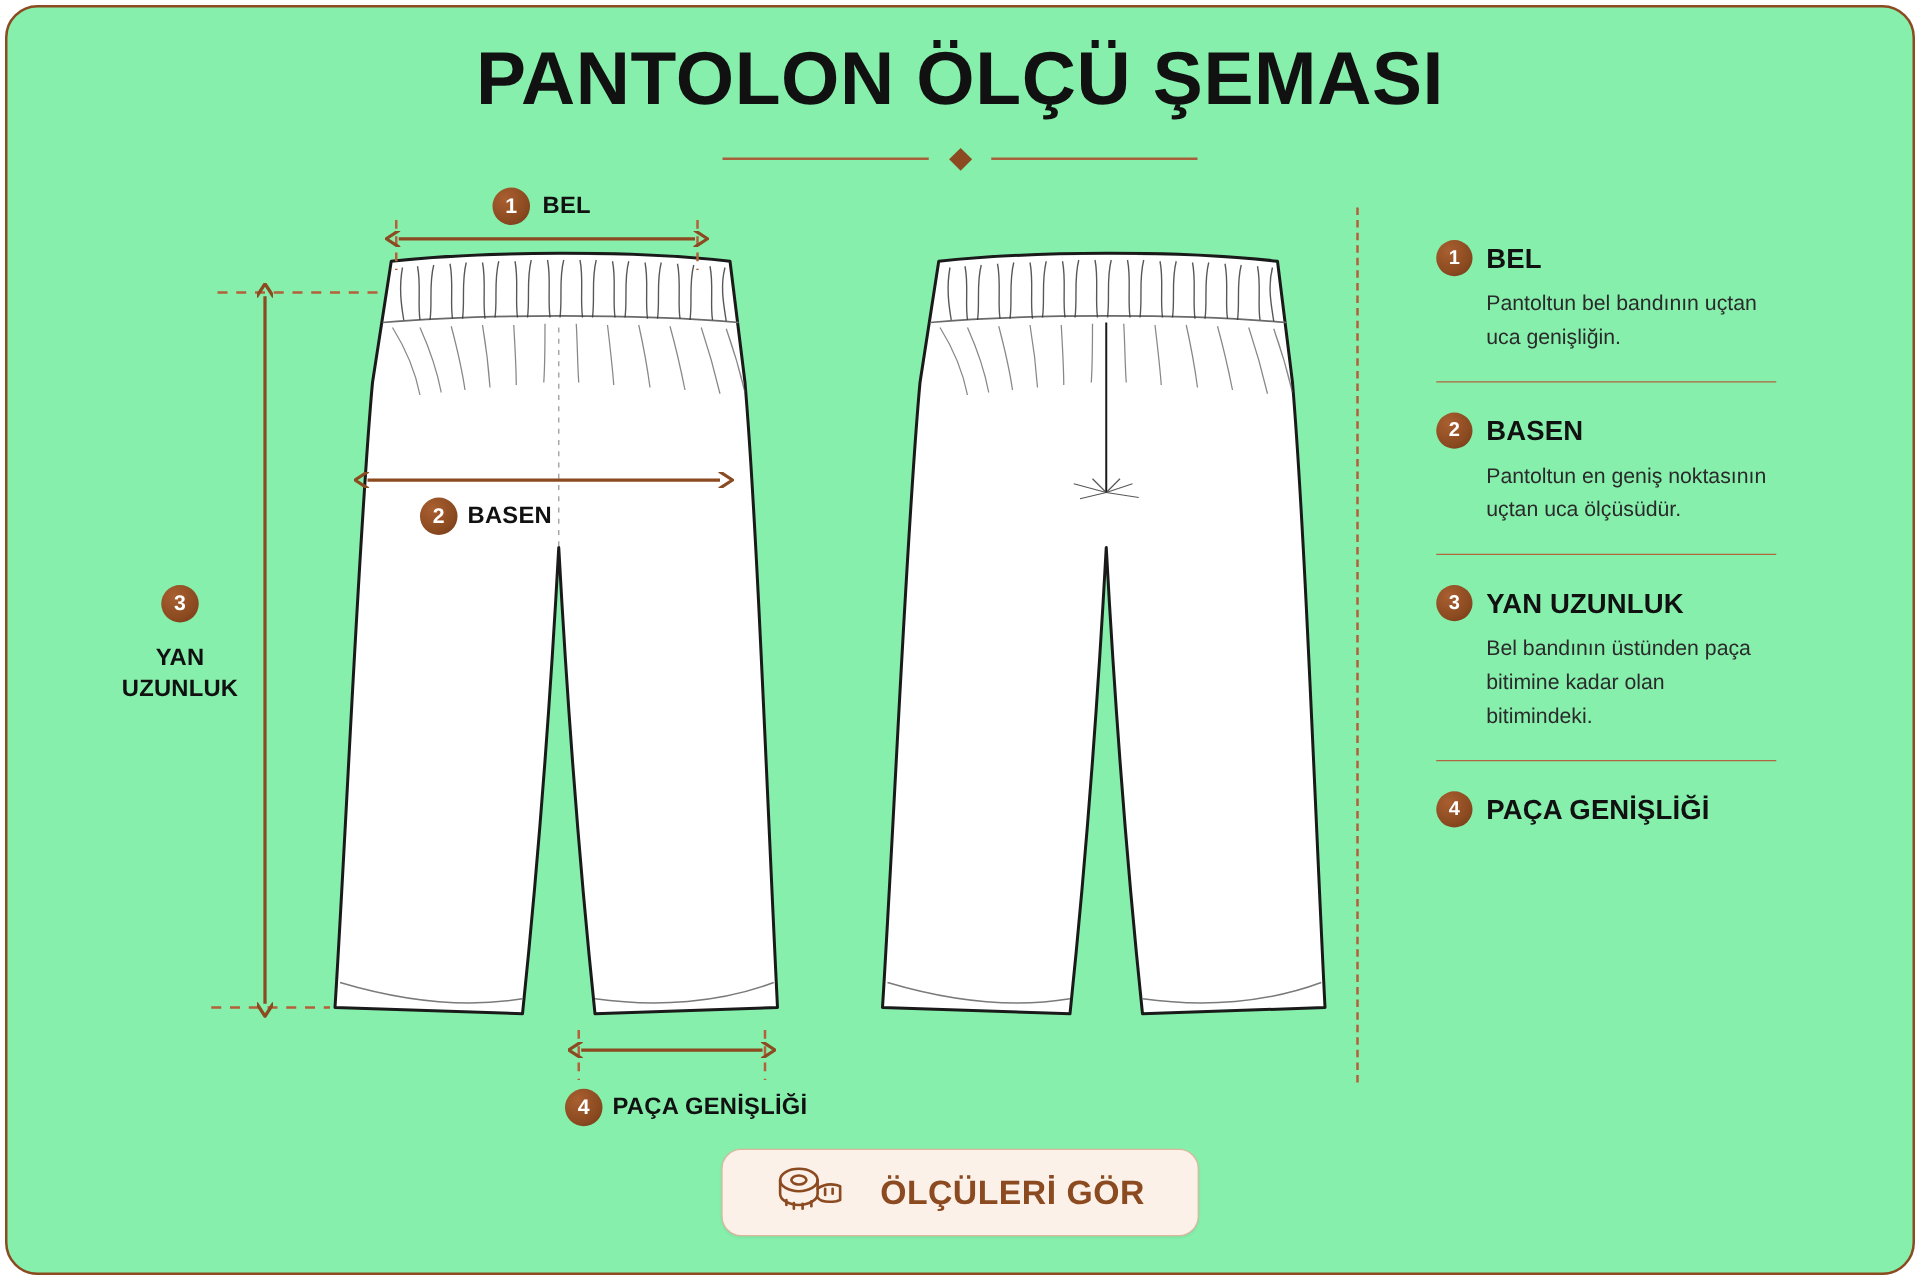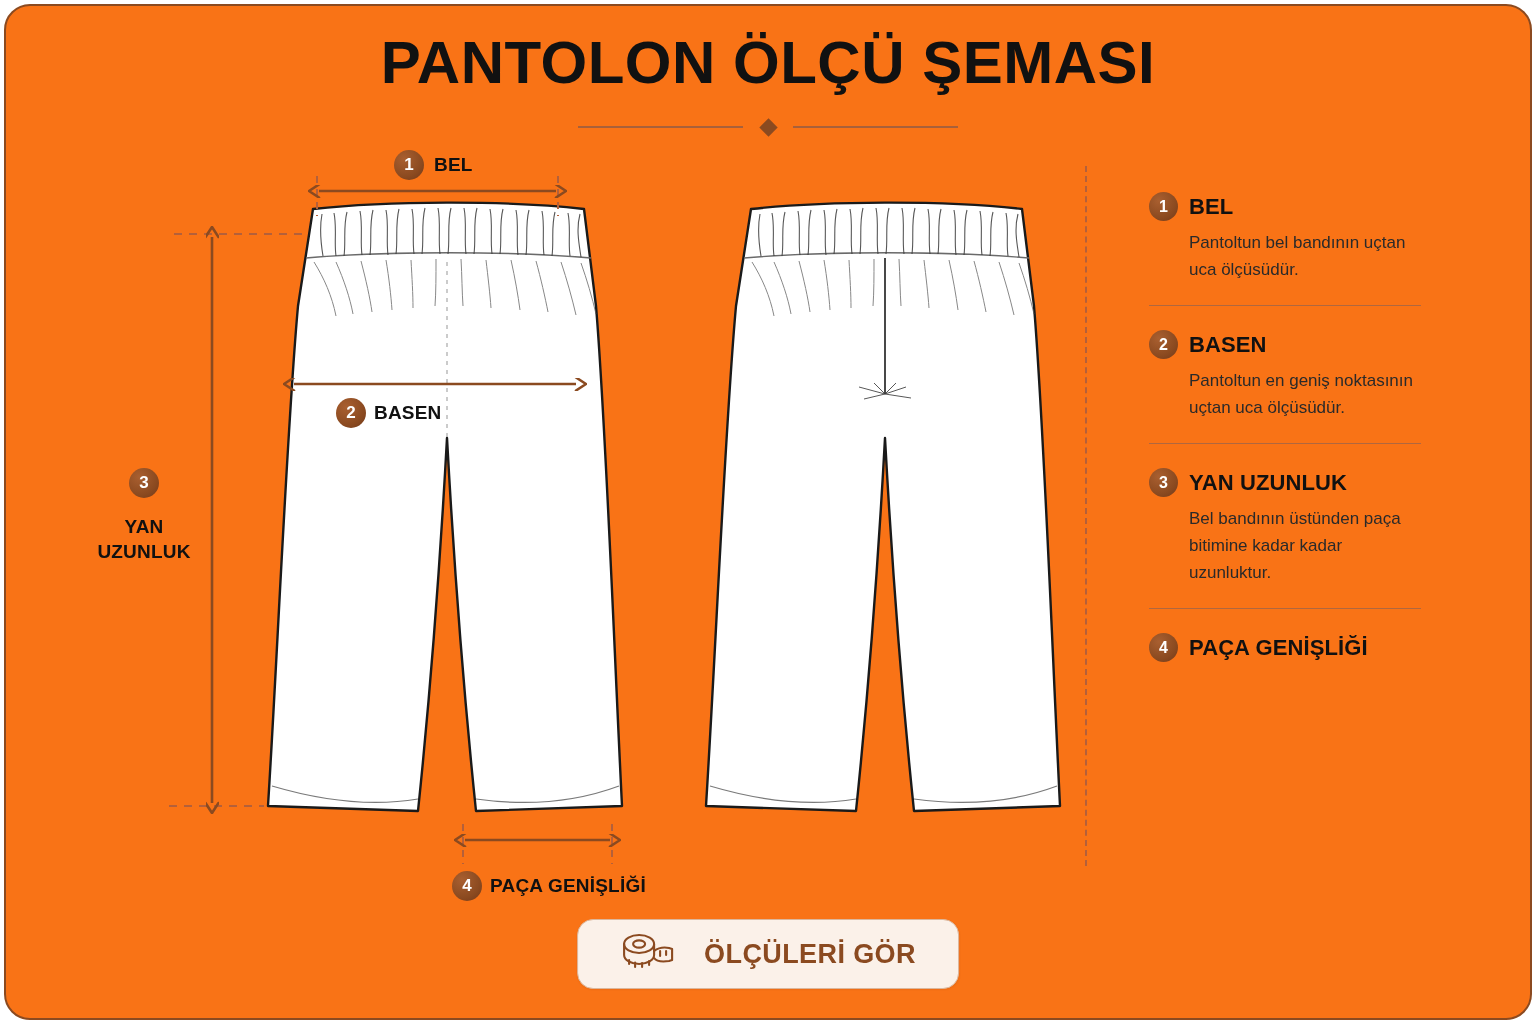--- a/index.html
+++ b/index.html
@@ -13,21 +13,21 @@
     font-family: "Liberation Sans", sans-serif;
     overflow: hidden;
   }
   #card {
     position: absolute;
     left: 4px;
     top: 4px;
     width: 1528px;
     height: 1016px;
     box-sizing: border-box;
-    background: #f97316;
+    background: #86efac;
     border: 2px solid #8b4a20;
     border-radius: 26px;
     overflow: hidden;
   }
 
   
   #title {
     position: absolute;
     left: 0;
     top: 22px;
@@ -386,41 +386,41 @@
     <div class="dlabel" id="lb4">PAÇA GENİŞLİĞİ</div>
   </div>
 
   <div id="legend">
 
     <div class="leg-item">
       <div class="leg-head">
         <div class="badge badge-lg">1</div>
         <div class="leg-title">BEL</div>
       </div>
-      <div class="leg-desc">Pantoltun bel bandının uçtan uca ölçüsüdür.</div>
+      <div class="leg-desc">Pantoltun bel bandının uçtan uca genişliğin.</div>
     </div>
 
     <div class="leg-sep"></div>
 
     <div class="leg-item">
       <div class="leg-head">
         <div class="badge badge-lg">2</div>
         <div class="leg-title">BASEN</div>
       </div>
       <div class="leg-desc">Pantoltun en geniş noktasının uçtan uca ölçüsüdür.</div>
     </div>
 
     <div class="leg-sep"></div>
 
     <div class="leg-item">
       <div class="leg-head">
         <div class="badge badge-lg">3</div>
         <div class="leg-title">YAN UZUNLUK</div>
       </div>
-      <div class="leg-desc">Bel bandının üstünden paça bitimine kadar kadar uzunluktur.</div>
+      <div class="leg-desc">Bel bandının üstünden paça bitimine kadar olan bitimindeki.</div>
     </div>
 
     <div class="leg-sep"></div>
 
     <div class="leg-item">
       <div class="leg-head">
         <div class="badge badge-lg">4</div>
         <div class="leg-title">PAÇA GENİŞLİĞİ</div>
       </div>
     </div>

